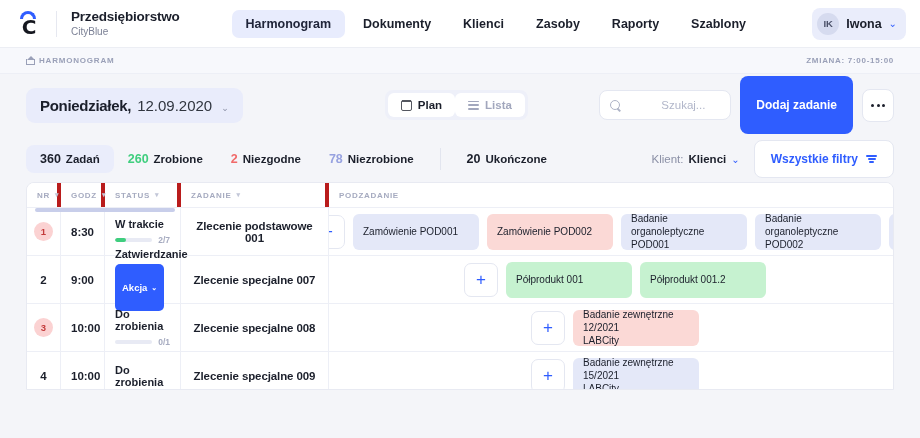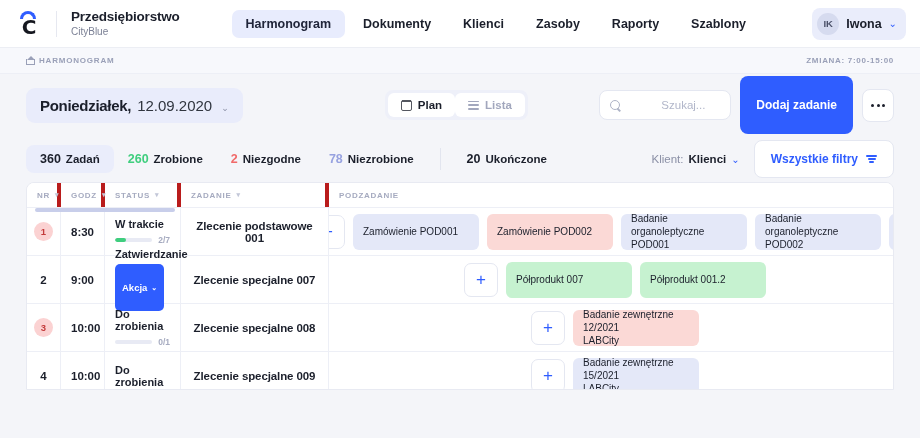--- a/index.html
+++ b/index.html
@@ -436,21 +436,21 @@
             <span>Akcja</span>
             <span class="c">⌄</span>
           </div>
         </div>
         <div class="td c-zad">
           <div class="zad-txt">Zlecenie specjalne 007</div>
         </div>
         <div class="td c-pod">
           <div class="addbtn">+</div>
           <div class="cards">
-            <div class="card green" style="width: 126px;">Półprodukt 007</div>
+            <div class="card green" style="width: 126px;">Półprodukt 001</div>
             <div class="card green" style="width: 126px;">Półprodukt 001.2</div>
           </div>
         </div>
       </div>
       <div class="trow">
         <div class="td c-nr">
           <div class="nr-badge">3</div>
         </div>
         <div class="td c-godz">
           <div class="godz">10:00</div>

